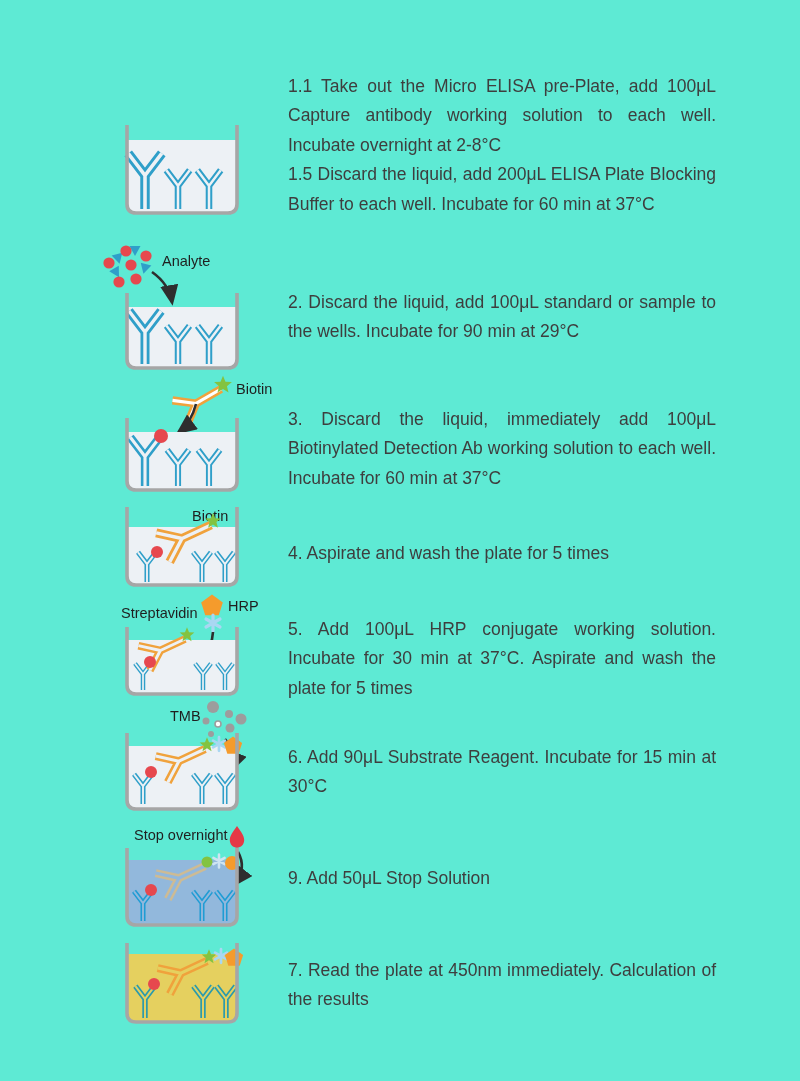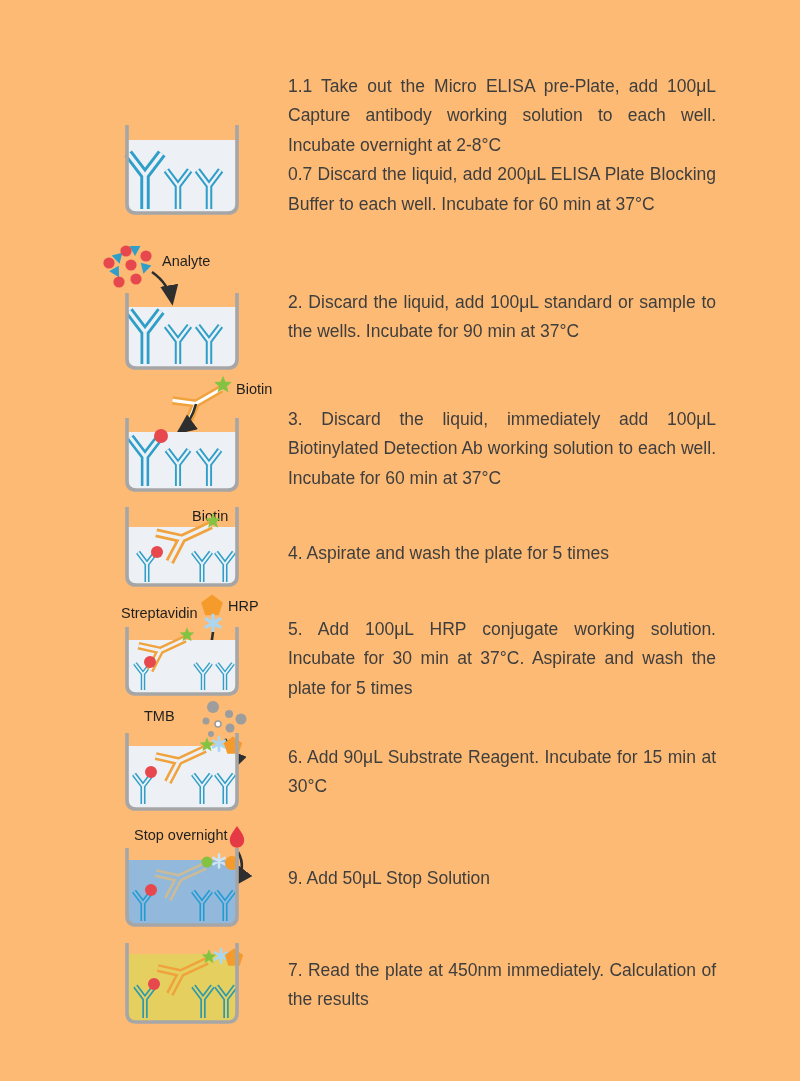--- a/index.html
+++ b/index.html
@@ -1,21 +1,21 @@
 <!DOCTYPE html>
 <html style="--antibody_blue: #2f9fc9; --antibody_blue_bright: #1f9cd4; --antibody_teal: #2a9aad; --antibody_orange: #f0a23c; --antibody_tan: #cdbb94; --analyte_red: #e6484e; --triangle_blue: #2f9fc9; --biotin_green: #83c341; --strep_blue: #a9d7f2; --hrp_orange: #f59b2c; --tmb_gray: #9d9d9d; --stop_red: #e63946; --well_wall: #a6a6a6; --liquid_light: #edf1f5; --liquid_blue: #92b8dc; --liquid_yellow: #e5d05f;"><head>
 <meta charset="utf-8">
 <style>
   html,body{margin:0;padding:0;}
   body{background:#888;}
   .canvas{
     position:relative;
     width:800px;height:1081px;
     margin:0 auto;
-    background:#fdba74;
+    background:#5eead4;
     overflow:hidden;
     font-family:"Liberation Sans", sans-serif;
   }
   
   .step-text{
     position:absolute;left:288px;width:428px;
     font-size:17.5px;line-height:29.4px;color:#3e3e3e;
     text-align:justify;
   }
   .step-text p{margin:0;}
@@ -65,24 +65,24 @@
       <path id="drop" d="M0,-11 C3.5,-5.5 8,-1 8,4.5 C8,9.5 4.4,13 0,13 C-4.4,13 -8,9.5 -8,4.5 C-8,-1 -3.5,-5.5 0,-11 Z"></path>
       <polygon id="tri" points="0,-6 5.5,4 -5.5,4"></polygon>
       <marker id="ah" orient="auto" markerWidth="9" markerHeight="8" refX="6.5" refY="3.5">
         <path d="M0,0 L8,3.5 L0,7 Z" fill="#2e2e2e"></path>
       </marker>
     </defs>
   </svg>
 
   <div class="step-text" style="top:72px">
     <p>1.1 Take out the Micro ELISA pre-Plate, add 100μL Capture antibody working solution to each well. Incubate overnight at 2-8°C</p>
-    <p>0.7 Discard the liquid, add 200μL ELISA Plate Blocking Buffer to each well. Incubate for 60 min at 37°C</p>
+    <p>1.5 Discard the liquid, add 200μL ELISA Plate Blocking Buffer to each well. Incubate for 60 min at 37°C</p>
   </div>
   <div class="step-text" style="top:288px">
-      <p>2. Discard the liquid, add 100μL standard or sample to the wells. Incubate for 90 min at 37°C</p>
+      <p>2. Discard the liquid, add 100μL standard or sample to the wells. Incubate for 90 min at 29°C</p>
     </div>
   <div class="step-text" style="top:405px">
       <p>3. Discard the liquid, immediately add 100μL Biotinylated Detection Ab working solution to each well. Incubate for 60 min at 37°C</p>
     </div>
   <div class="step-text" style="top:539px">
       <p>4. Aspirate and wash the plate for 5 times</p>
     </div>
   <div class="step-text" style="top:615px">
       <p>5. Add 100μL HRP conjugate working solution. Incubate for 30 min at 37°C. Aspirate and wash the plate for 5 times</p>
     </div>
@@ -94,21 +94,21 @@
     </div>
   <div class="step-text" style="top:956px">
       <p>7. Read the plate at 450nm immediately. Calculation of the results</p>
     </div>
 
   <div class="illab" style="left:162px;top:253px">Analyte</div>
   <div class="illab" style="left:236px;top:381px">Biotin</div>
   <div class="illab" style="left:192px;top:508px">Biotin</div>
   <div class="illab" style="left:121px;top:605px">Streptavidin</div>
   <div class="illab" style="left:228px;top:598px">HRP</div>
-  <div class="illab" style="left:144px;top:708px">TMB</div>
+  <div class="illab" style="left:170px;top:708px">TMB</div>
   <div class="illab" style="left:134px;top:827px">Stop overnight</div>
 
   <svg class="row-svg" style="top:118px" width="180" height="102">
     <path class="liq-light" d="M32,22 L32,86 Q32,95 41,95 L133,95 Q142,95 142,86 L142,22 Z"></path>
     <g>
       <g transform="translate(50,91) scale(1.05)">
           <use href="#ab" class="abO c-blue"></use>
           <use href="#ab" class="abI g-light"></use>
         </g>
       <g transform="translate(83,91) scale(0.73)">

